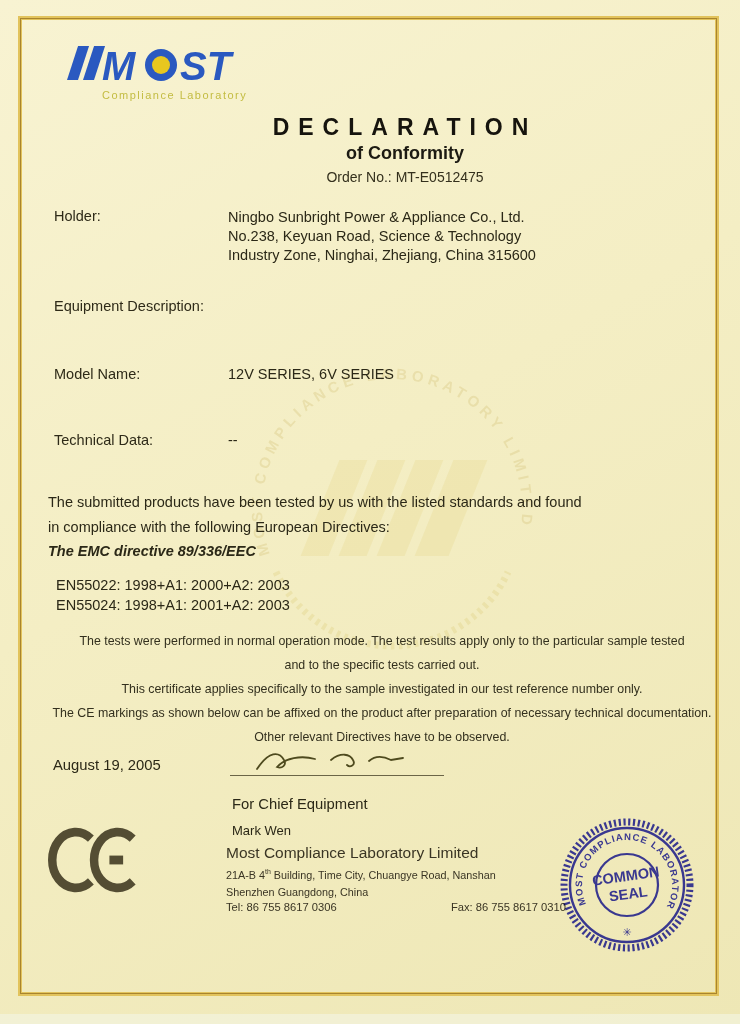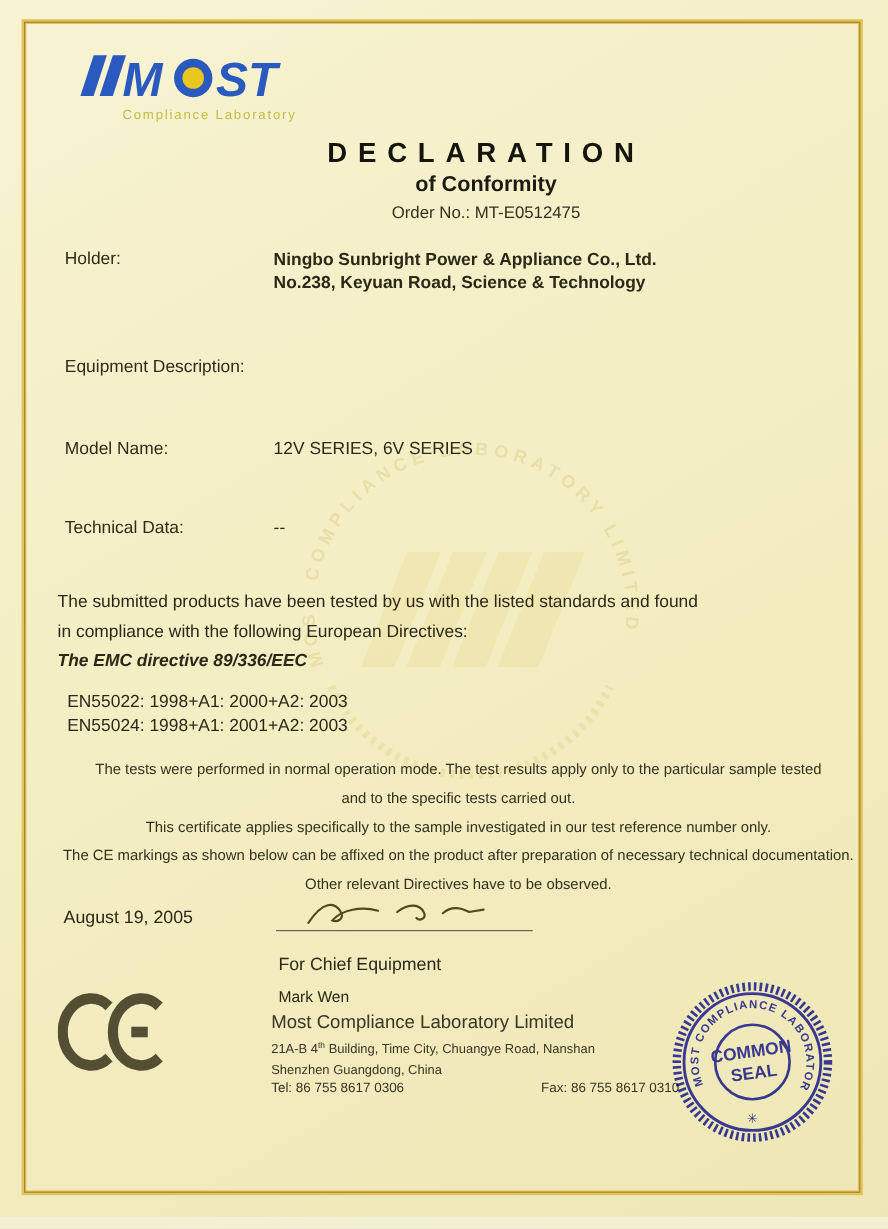--- a/index.html
+++ b/index.html
@@ -25,21 +25,21 @@
   
   .title-wrap { position:absolute; left:60px; top:114px; width:690px; text-align:center; }
   .title-main { font-size:23px; font-weight:bold; letter-spacing:9px; color:#16140e; }
   .title-sub  { font-size:18px; font-weight:bold; margin-top:2px; color:#1c1a12; }
   .title-order{ font-size:14px; margin-top:5px; color:#34301d; }
 
   
   .row { position:absolute; left:54px; right:36px; font-size:14.5px; }
   .row .label { color:#2e2a18; }
   .row .value { position:absolute; left:174px; top:0; white-space:nowrap; }
-  .holder-lines div { font-weight:bold; line-height:19px; }
+  .holder-lines div { font-weight:normal; line-height:19px; }
 
   
   .statement { position:absolute; left:48px; top:490px; width:660px; font-size:14.5px; line-height:24.5px; }
   .statement .directive { font-weight:bold;font-style:italic; }
   .standards { position:absolute; left:56px; top:576px; font-size:14.5px; line-height:19.5px; }
 
   
   .notes { position:absolute; left:46px; top:629px; width:672px; font-size:12.4px; line-height:24px; color:#33301e;text-align:center; }
 
   
@@ -100,20 +100,21 @@
     <div class="title-main">DECLARATION</div>
     <div class="title-sub">of Conformity</div>
     <div class="title-order">Order No.: MT-E0512475</div>
   </div>
 
   <div class="row" style="top:208px">
     <span class="label">Holder:</span>
     <div class="value holder-lines">
       <div>Ningbo Sunbright Power &amp; Appliance Co., Ltd.</div>
       <div>No.238, Keyuan Road, Science &amp; Technology</div>
+      <div>Industry Zone, Ninghai, Zhejiang, China 315600</div>
     </div>
   </div>
 
   <div class="row" style="top:298px">
     <span class="label">Equipment Description:</span>
   </div>
 
   <div class="row" style="top:366px">
     <span class="label">Model Name:</span>
     <div class="value">12V SERIES, 6V SERIES</div>

